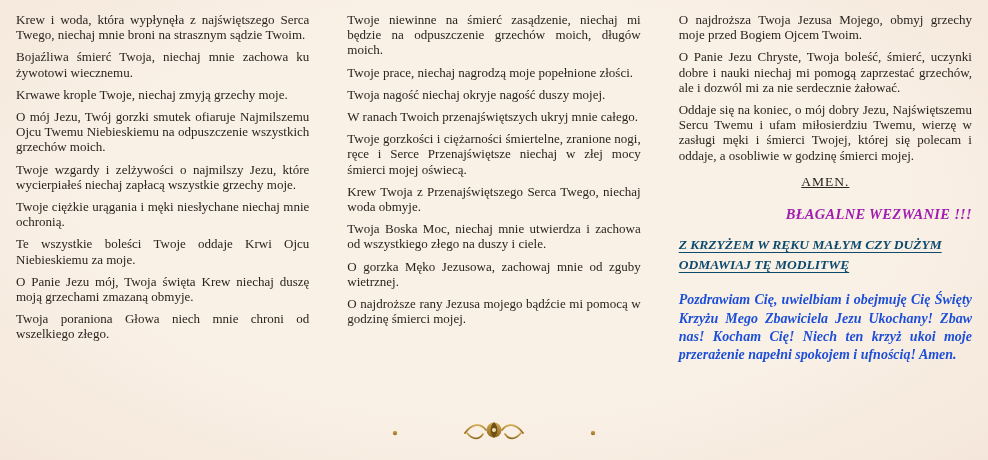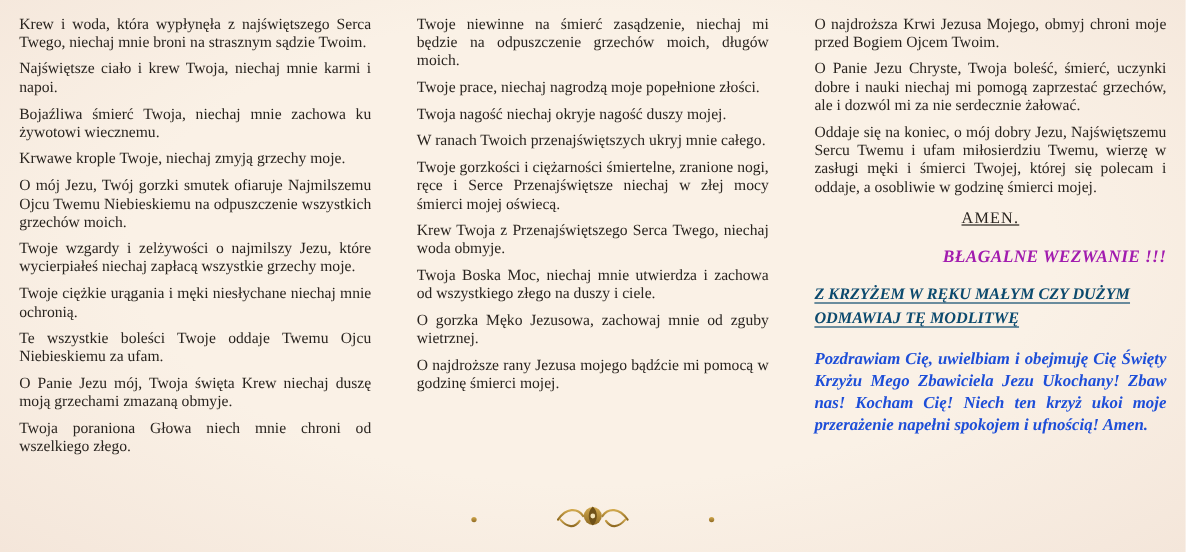--- a/index.html
+++ b/index.html
@@ -75,27 +75,26 @@
     line-height: 0;
   }
 </style>
 </head>
 <body>
 
 <div class="page">
 
   <div class="col">
     <p class="para">Krew i woda, która wypłynęła z najświętszego Serca Twego, niechaj mnie broni na strasznym sądzie Twoim.</p>
-    <p class="para">Najświętsze ciało i krew Twoja, niechaj mnie karmi i napoi.</p>
     <p class="para">Bojaźliwa śmierć Twoja, niechaj mnie zachowa ku żywotowi wiecznemu.</p>
     <p class="para">Krwawe krople Twoje, niechaj zmyją grzechy moje.</p>
     <p class="para">O mój Jezu, Twój gorzki smutek ofiaruje Najmilszemu Ojcu Twemu Niebieskiemu na odpuszczenie wszystkich grzechów moich.</p>
     <p class="para">Twoje wzgardy i zelżywości o najmilszy Jezu, które wycierpiałeś niechaj zapłacą wszystkie grzechy moje.</p>
     <p class="para">Twoje ciężkie urągania i męki niesłychane niechaj mnie ochronią.</p>
-    <p class="para">Te wszystkie boleści Twoje oddaje Twemu Ojcu Niebieskiemu za ufam.</p>
+    <p class="para">Te wszystkie boleści Twoje oddaje Krwi Ojcu Niebieskiemu za moje.</p>
     <p class="para">O Panie Jezu mój, Twoja święta Krew niechaj duszę moją grzechami zmazaną obmyje.</p>
     <p class="para">Twoja poraniona Głowa niech mnie chroni od wszelkiego złego.</p>
   </div>
 
   <div class="col">
     <p class="para">Twoje niewinne na śmierć zasądzenie, niechaj mi będzie na odpuszczenie grzechów moich, długów moich.</p>
     <p class="para">Twoje prace, niechaj nagrodzą moje popełnione złości.</p>
     <p class="para">Twoja nagość niechaj okryje nagość duszy mojej.</p>
     <p class="para">W ranach Twoich przenajświętszych ukryj mnie całego.</p>
     <p class="para">Twoje gorzkości i ciężarności śmiertelne, zranione nogi, ręce i Serce Przenajświętsze niechaj w złej mocy śmierci mojej oświecą.</p>
@@ -125,21 +124,21 @@
           <circle cx="204" cy="15" r="2.2"></circle>
           <circle cx="105" cy="12" r="7.5"></circle>
         </g>
         <path d="M105 4 c-4.5 4.5 -4.5 11.5 0 16 c4.5 -4.5 4.5 -11.5 0 -16 Z" fill="#6f5118"></path>
         <circle cx="105" cy="12" r="2" fill="#f3e2b5"></circle>
       </svg>
     </div>
   </div>
 
   <div class="col">
-    <p class="para">O najdroższa Krwi Jezusa Mojego, obmyj chroni moje przed Bogiem Ojcem Twoim.</p>
+    <p class="para">O najdroższa Twoja Jezusa Mojego, obmyj grzechy moje przed Bogiem Ojcem Twoim.</p>
     <p class="para">O Panie Jezu Chryste, Twoja boleść, śmierć, uczynki dobre i nauki niechaj mi pomogą zaprzestać grzechów, ale i dozwól mi za nie serdecznie żałować.</p>
     <p class="para">Oddaje się na koniec, o mój dobry Jezu, Najświętszemu Sercu Twemu i ufam miłosierdziu Twemu, wierzę w zasługi męki i śmierci Twojej, której się polecam i oddaje, a osobliwie w godzinę śmierci mojej.</p>
 
     <p class="amen">AMEN.</p>
 
     <h3 class="red-heading">BŁAGALNE WEZWANIE !!!</h3>
 
     <p class="red-sub">Z KRZYŻEM W RĘKU MAŁYM CZY DUŻYM ODMAWIAJ TĘ MODLITWĘ</p>
 
     <p class="closing">Pozdrawiam Cię, uwielbiam i obejmuję Cię Święty Krzyżu Mego Zbawiciela Jezu Ukochany! Zbaw nas! Kocham Cię! Niech ten krzyż ukoi moje przerażenie napełni spokojem i ufnością! Amen.</p>

